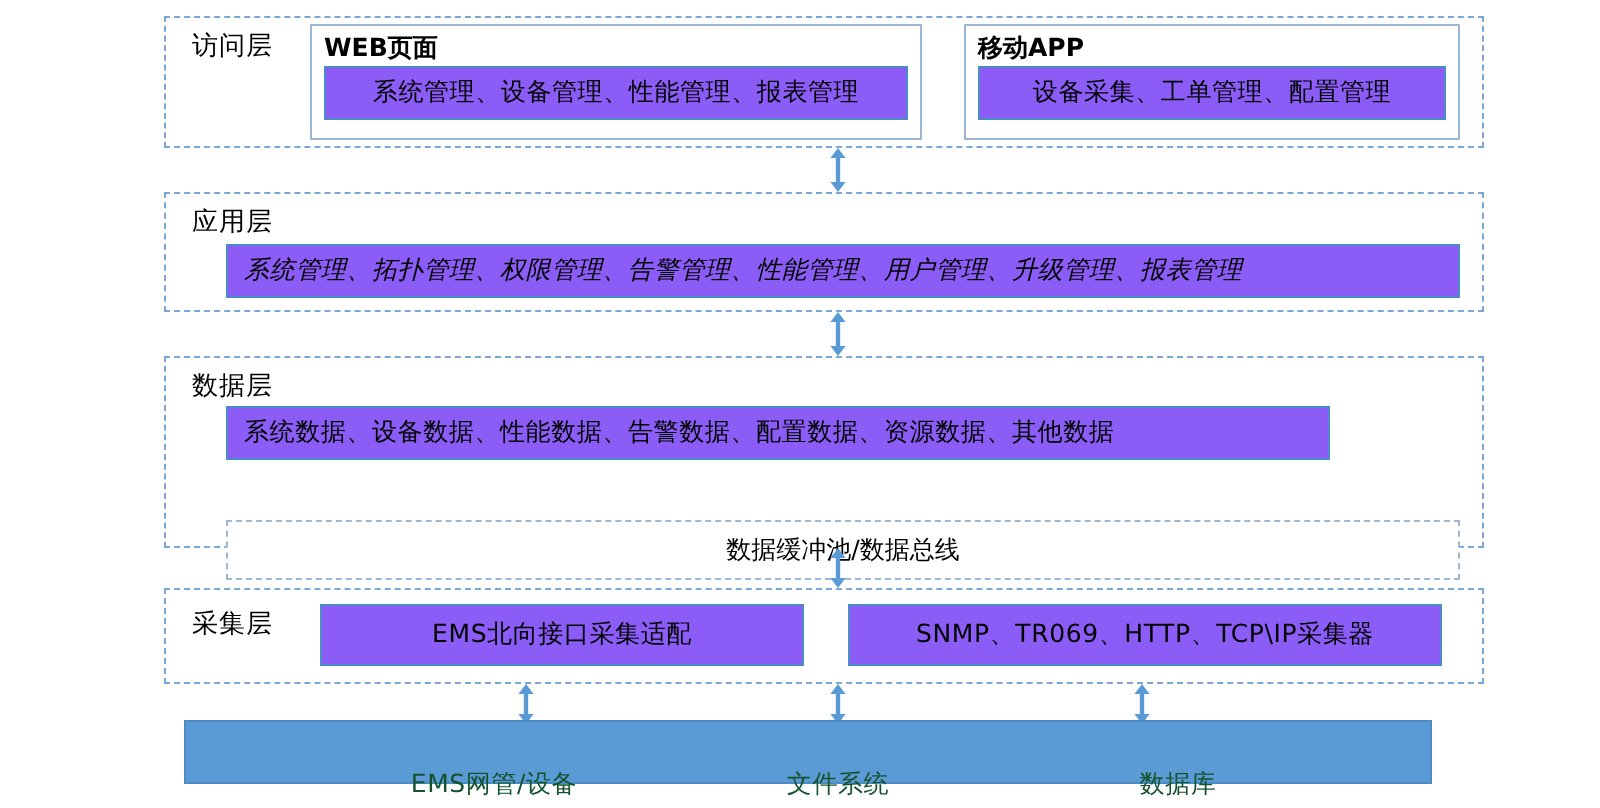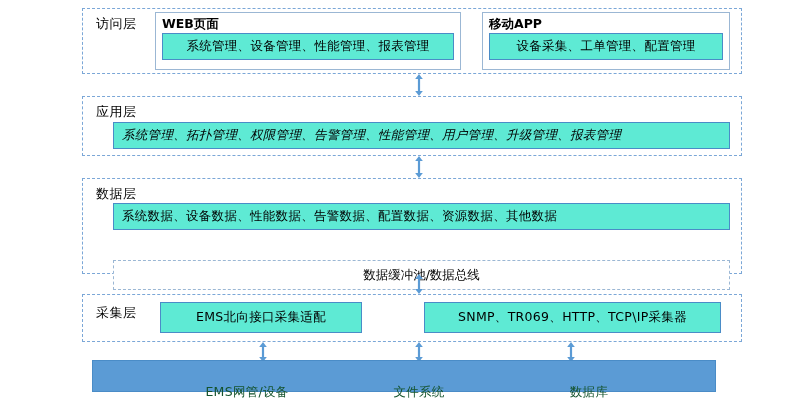--- a/index.html
+++ b/index.html
@@ -49,21 +49,21 @@
     font-size: 12.5px;
     line-height: 14px;
     font-weight: bold;
     color: #000000;
     white-space: nowrap;
   }
 
   
   .bluebar {
     position: absolute;
-    background: #5eead4;
+    background: #8b5cf6;
     border: 1px solid #4a8cc7;
     box-sizing: border-box;
     display: flex;
     align-items: center;
     color: #000000;
     font-size: 12.5px;
     white-space: nowrap;
     letter-spacing: 0.3px;
   }
   .bluebar.center { justify-content: center; }
@@ -141,35 +141,35 @@
     <svg width="18" height="22" viewBox="0 0 18 22">
       <line x1="9" y1="3" x2="9" y2="19" stroke="#5b9bd5" stroke-width="2.2"></line>
       <polygon points="9,0 5.2,5 12.8,5" fill="#5b9bd5"></polygon>
       <polygon points="9,22 5.2,17 12.8,17" fill="#5b9bd5"></polygon>
     </svg>
   </div>
 
   <div class="layer" style="left:82px; top:178px; width:660px; height:96px;">
   </div>
   <div class="layer-label" style="left:96px; top:186px;">数据层</div>
-  <div class="bluebar left" style="left:113px; top:203px; width:617px; height:27px;">系统数据、设备数据、性能数据、告警数据、配置数据、资源数据、其他数据</div>
+  <div class="bluebar left" style="left:113px; top:203px; width:552px; height:27px;">系统数据、设备数据、性能数据、告警数据、配置数据、资源数据、其他数据</div>
   <div class="dashbox" style="left:113px; top:236px; width:617px; height:30px;">数据缓冲池/数据总线</div>
 
   <div class="arrow" style="left:410px; top:274px; width:18px; height:20px;">
     <svg width="18" height="20" viewBox="0 0 18 20">
       <line x1="9" y1="3" x2="9" y2="17" stroke="#5b9bd5" stroke-width="2.2"></line>
       <polygon points="9,0 5.2,5 12.8,5" fill="#5b9bd5"></polygon>
       <polygon points="9,20 5.2,15 12.8,15" fill="#5b9bd5"></polygon>
     </svg>
   </div>
 
   <div class="layer" style="left:82px; top:294px; width:660px; height:48px;">
   </div>
   <div class="layer-label" style="left:96px; top:305px;">采集层</div>
-  <div class="bluebar center" style="left:160px; top:302px; width:202px; height:31px;">EMS北向接口采集适配</div>
+  <div class="bluebar center" style="left:160px; top:302px; width:242px; height:31px;">EMS北向接口采集适配</div>
   <div class="bluebar center" style="left:424px; top:302px; width:297px; height:31px;">SNMP、TR069、HTTP、TCP\IP采集器</div>
 
   <div class="arrow" style="left:254px; top:342px; width:18px; height:20px;">
     <svg width="18" height="20" viewBox="0 0 18 20">
       <line x1="9" y1="3" x2="9" y2="17" stroke="#5b9bd5" stroke-width="2.2"></line>
       <polygon points="9,0 5.2,5 12.8,5" fill="#5b9bd5"></polygon>
       <polygon points="9,20 5.2,15 12.8,15" fill="#5b9bd5"></polygon>
     </svg>
   </div>
   <div class="arrow" style="left:410px; top:342px; width:18px; height:20px;">

